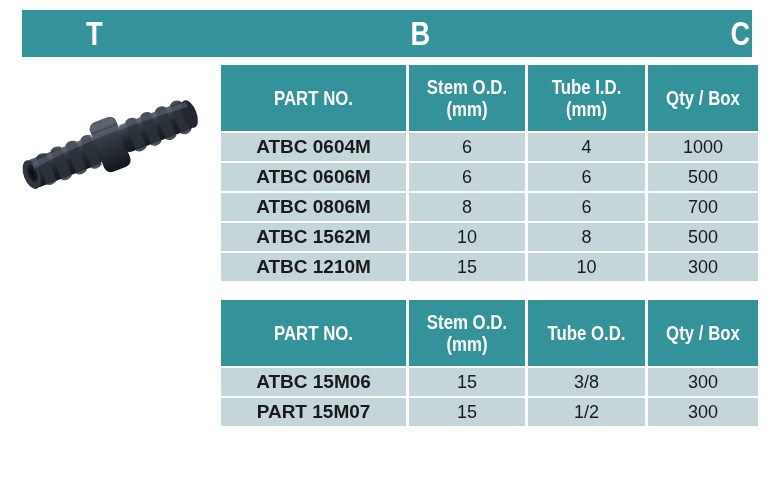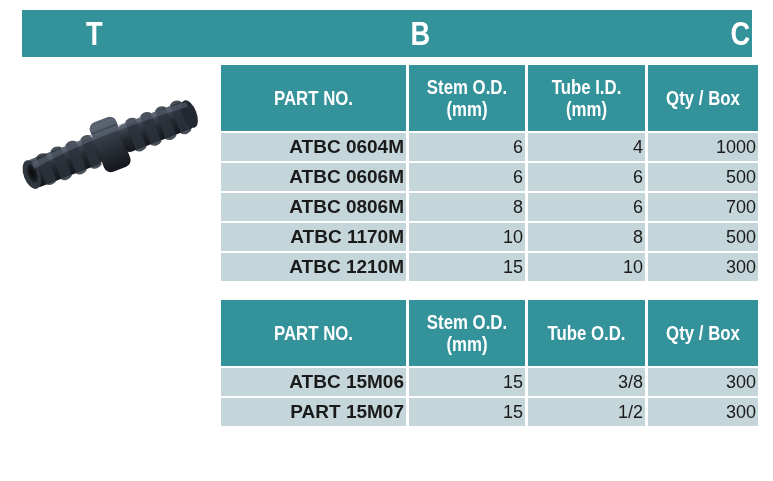--- a/index.html
+++ b/index.html
@@ -86,21 +86,21 @@
     display: block;
     transform: scaleX(0.84);
   }
 
   .data-table td {
     background: #c5d6da;
     color: #1a1a1a;
     font-family: "Liberation Sans", sans-serif;
     font-size: 18px;
     height: 28px;
-    text-align: right;
+    text-align: center;
     vertical-align: middle;
     padding: 0 2px;
   }
   .data-table td.part-cell {
     font-weight: bold;
     font-size: 19px;
   }
 </style>
 </head>
 <body>
@@ -199,21 +199,21 @@
         <td>6</td>
         <td>500</td>
       </tr>
       <tr>
         <td class="part-cell">ATBC 0806M</td>
         <td>8</td>
         <td>6</td>
         <td>700</td>
       </tr>
       <tr>
-        <td class="part-cell">ATBC 1170M</td>
+        <td class="part-cell">ATBC 1562M</td>
         <td>10</td>
         <td>8</td>
         <td>500</td>
       </tr>
       <tr>
         <td class="part-cell">ATBC 1210M</td>
         <td>15</td>
         <td>10</td>
         <td>300</td>
       </tr>

